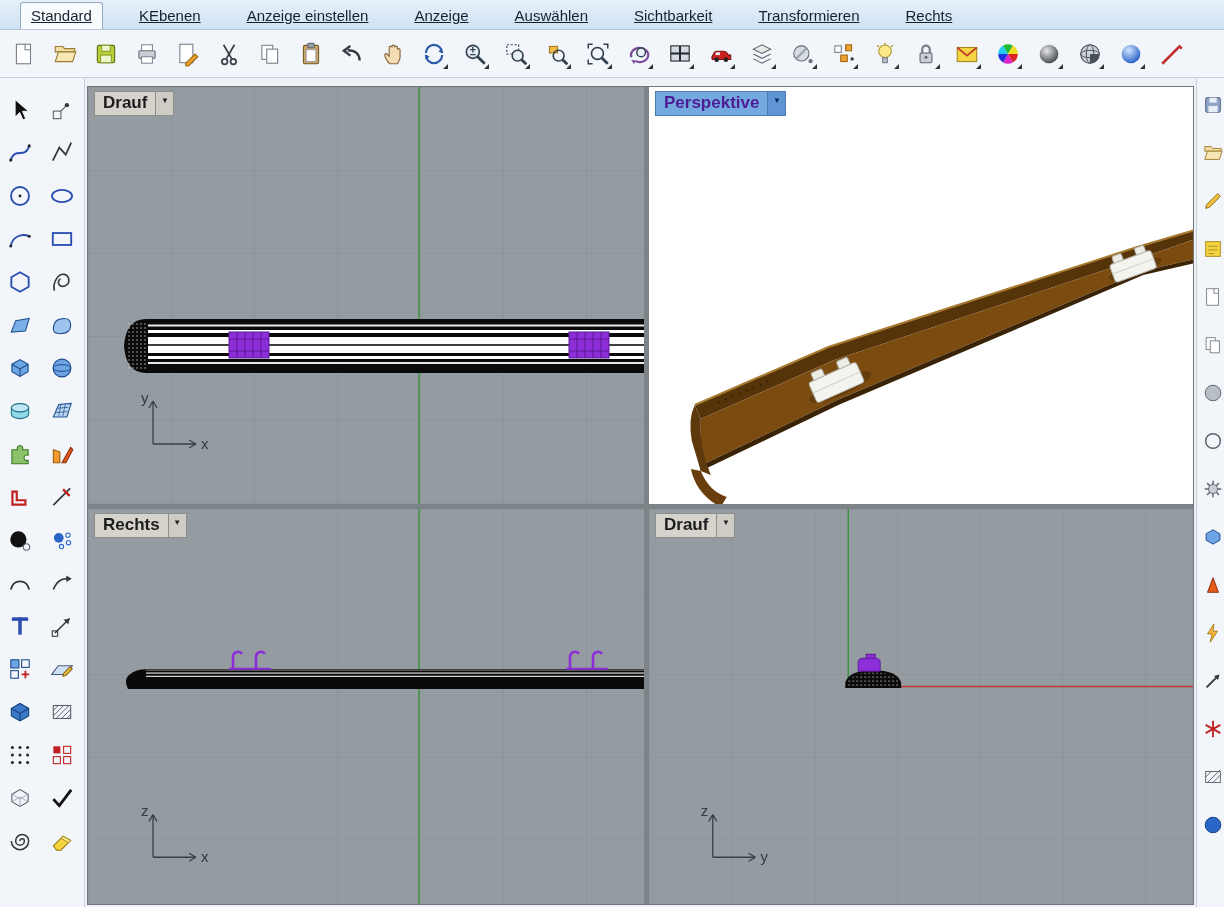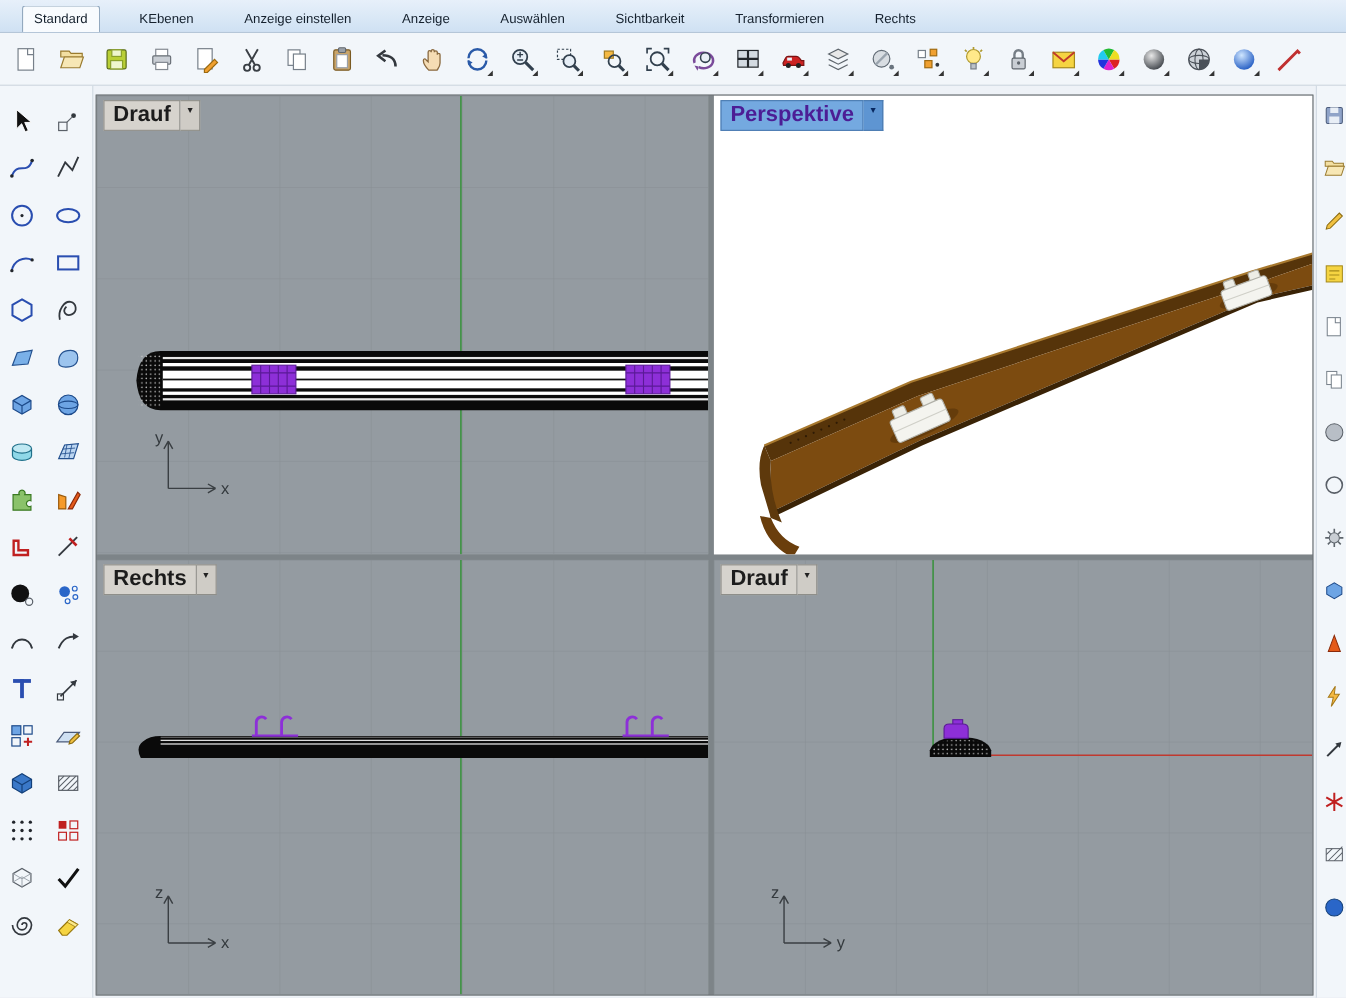--- a/index.html
+++ b/index.html
@@ -3,21 +3,21 @@
 <meta charset="utf-8">
 <style>
   * { box-sizing: border-box; margin: 0; padding: 0; }
   html,body { width:1224px; height:907px; overflow:hidden;
     font-family:"Liberation Sans", sans-serif; background:#eef2f7; }
 
   
   .menubar { position:absolute; left:0; top:0; width:1224px; height:30px;
     background:linear-gradient(#e7f0fa,#cfe1f3); border-bottom:1px solid #b5c6d8;
     display:flex; align-items:flex-end; gap:26px; padding:0 0 0 20px; white-space:nowrap; overflow:hidden; }
-  .mtab { font-size:12px; color:#15212e; padding:4px 10px 5px 10px; cursor:default; }
+  .mtab { font-size:15px; color:#15212e; padding:4px 10px 5px 10px; cursor:default;text-decoration:underline; }
   .mtab.active { background:#f8fbfe; border:1px solid #93a9bf; border-bottom:none;
     border-radius:3px 3px 0 0; }
 
   
   .toolbar { position:absolute; left:0; top:30px; width:1224px; height:48px;
     background:#f2f6fa; border-bottom:1px solid #c6d0da;
     display:flex; align-items:center; gap:9px; padding-left:8px; overflow:hidden; }
   .ticon { width:32px; height:34px; display:flex; align-items:center; justify-content:center;
     position:relative; border-radius:3px; }
   .ticon.dd::after { content:""; position:absolute; right:2px; bottom:2px; width:0; height:0;
@@ -42,21 +42,21 @@
     background:#eef2f7; padding:8px 2px 2px 2px; }
   .vgrid { width:100%; height:100%; display:grid;
     grid-template-columns:556px 1fr; grid-template-rows:417px 1fr; gap:5px;
     background:#7d8488; border:1px solid #70767a; }
   .vp { position:relative; overflow:hidden; background:var(--viewport-bg,#949ba1); }
   .vp.white { background:#ffffff; }
   .vp svg.canvas { position:absolute; left:0; top:0; width:100%; height:100%; display:block; }
 
   .vtitle { position:absolute; top:4px; left:6px; display:flex; z-index:3; cursor:default; }
   .vtitle .lbl { background:#d6d3cd; border:1px solid #8e8e89; padding:1px 8px 2px 8px;
-    font-size:20px; font-weight:bold; color:#1c1c1c; }
+    font-size:17px; font-weight:bold; color:#1c1c1c; }
   .vtitle .ddbox { background:#cfccc6; border:1px solid #8e8e89; border-left:none;
     width:18px; font-size:8px; text-align:center; padding-top:4px; color:#222; }
   .vtitle.active .lbl { background:#74a9e0; color:#4c1d95; border-color:#4b7bb0; }
   .vtitle.active .ddbox { background:#5e95d2; border-color:#4b7bb0; color:#06275f; }
 
   svg { display:block; }
   text.axis { font-family:"Liberation Sans", sans-serif; font-size:15px; fill:#343a3e; }
 </style>
 </head>
 <body>

